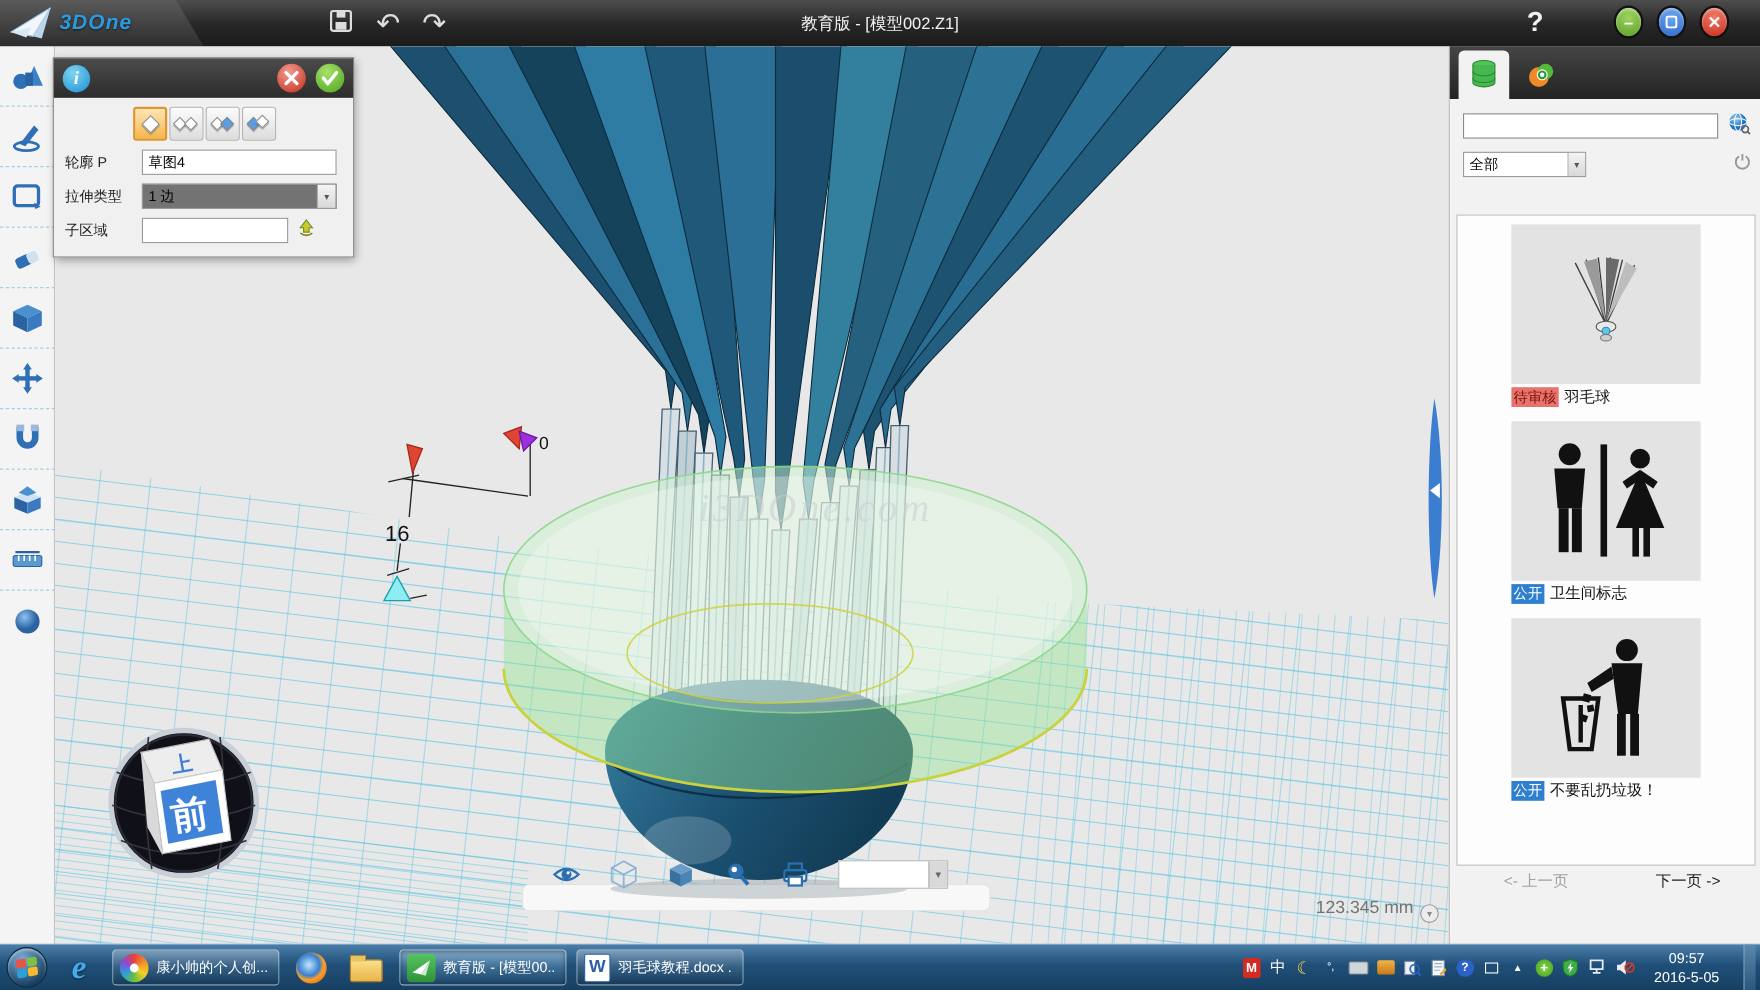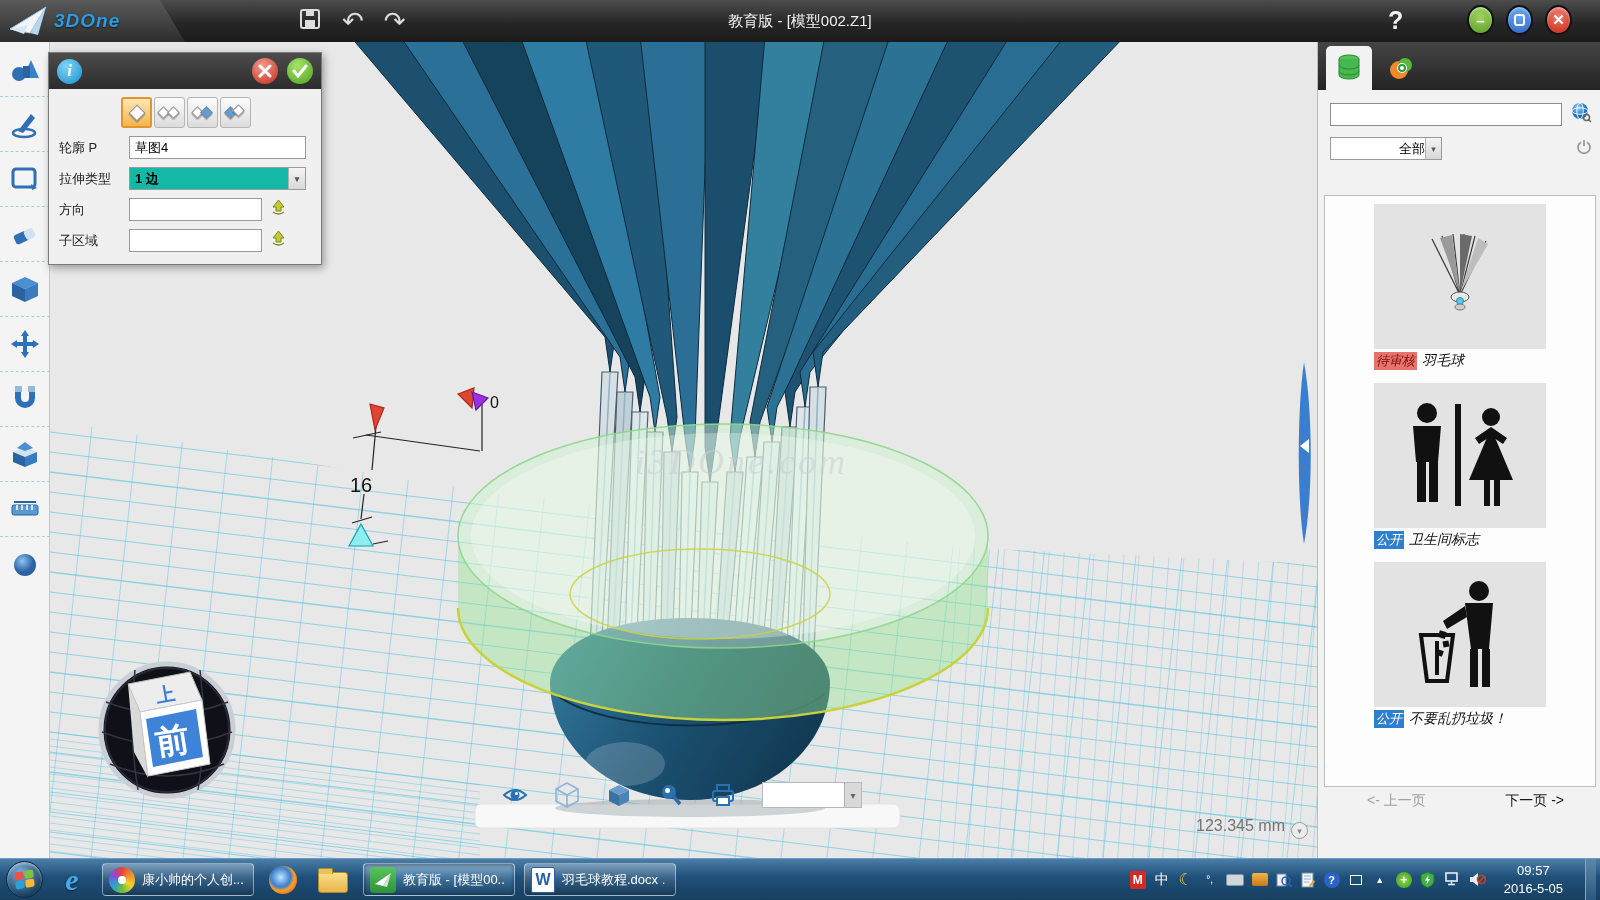--- a/index.html
+++ b/index.html
@@ -72,22 +72,22 @@
   .dia { position:absolute; width:12px; height:12px; background:#fff; border:1px solid #8a8a8a;
     transform:rotate(45deg); box-shadow:1px 1px 1px rgba(0,0,0,.3); }
   .dia.blue { background:#5a9de0; }
   .dia.small { width:9px; height:9px; }
   .dlg-row { display:flex; align-items:center; margin-top:8px; }
   .dlg-label { width:70px; font-size:13px; color:#222; }
   .dlg-input { height:23px; border:1px solid #9a9a9a; background:#fff; font-size:13px;
     padding:0 5px; font-family:"Liberation Sans",sans-serif; }
   .w-wide { width:177px; }
   .w-mid { width:133px; }
-  .dlg-select { width:177px; height:23px; border:1px solid #9a9a9a; background:#14b8a6;
-    display:flex; align-items:center;font-weight:bold; }
+  .dlg-select { width:177px; height:23px; border:1px solid #9a9a9a; background:#737373;
+    display:flex; align-items:center; }
   .dlg-select .sel-text { flex:1; font-size:13px; padding-left:5px; }
   .dlg-select .sel-arrow { width:17px; height:100%; background:linear-gradient(#f4f4f4,#d8d8d8);
     border-left:1px solid #b0b0b0; color:#555; font-size:9px;
     display:flex; align-items:center; justify-content:center; }
   .pick-icon { margin-left:8px; }
 
   
   #right-panel { position:absolute; left:1317px; top:42px; width:283px; height:816px;
     background:#f2f2f2; border-left:1px solid #bbb; z-index:30; }
   #rp-tabbar { height:48px; background:linear-gradient(#454545,#232323); display:flex;
@@ -95,30 +95,30 @@
   .rp-tab { width:46px; height:44px; display:flex; align-items:center; justify-content:center; }
   .rp-tab.active { background:#f2f2f2; border-radius:5px 5px 0 0; }
   #rp-subtabs { height:28px; background:#ececec; border-bottom:1px solid #b0b0b0;
     display:flex; align-items:flex-end; padding-left:10px; gap:6px; }
   .rp-subtab { font-size:14px; color:#222; padding:4px 10px 4px 10px; }
   .rp-subtab.active { background:#fff; border:1px solid #b0b0b0; border-bottom:1px solid #fff;
     border-radius:4px 4px 0 0; margin-bottom:-1px; }
   #rp-searchrow { display:flex; align-items:center; margin:11px 8px 0 12px; gap:8px; }
   #rp-search { flex:1; height:23px; border:1px solid #8a8a8a; background:#fff; padding:0 5px;
     font-size:13px; font-family:"Liberation Sans",sans-serif; }
-  #rp-filterrow { display:flex; align-items:center; margin:10px 8px 0 12px;text-align:right; }
+  #rp-filterrow { display:flex; align-items:center; margin:10px 8px 0 12px; }
   #rp-filter { width:112px; height:23px; border:1px solid #9a9a9a; background:#fff; display:flex; align-items:center; }
   #rp-filter .sel-text { flex:1; font-size:13px; padding-left:5px; }
   #rp-filter .sel-arrow { width:16px; height:100%; background:linear-gradient(#f4f4f4,#d8d8d8);
     border-left:1px solid #b0b0b0; color:#555; font-size:9px; display:flex; align-items:center; justify-content:center; }
   #rp-filterrow .spacer { flex:1; }
   #rp-list { position:absolute; left:6px; right:4px; top:153px; height:592px;
     background:#fdfdfd; border:1px solid #bdbdbd; overflow:hidden;
     display:flex; flex-direction:column; align-items:center; padding-top:8px; gap:13px; }
-  .rp-card { width:172px;font-style:italic; }
+  .rp-card { width:172px; }
   .rp-thumb { width:172px; height:145px; background:#e3e3e3; display:flex;
     align-items:center; justify-content:center; }
   .rp-cardlabel { display:flex; align-items:center; gap:5px; margin-top:3px; font-size:14px; color:#111; }
   .badge { font-size:13px; padding:0 2px; }
   .badge-pending { background:#e8736c; color:#7a120a; }
   .badge-public { background:#2f7fd0; color:#fff; }
   #rp-pager { position:absolute; left:0; right:0; top:748px; height:22px; display:flex;
     align-items:center; justify-content:space-between; padding:0 36px; font-size:14px; }
   #rp-prev { color:#a2a2a2;margin-left:13px; }
   #rp-next { color:#1a1a1a; }
@@ -607,30 +607,20 @@
       <input class="dlg-input w-wide" value="草图4" style="">
     </div>
     <div class="dlg-row">
       <span class="dlg-label">拉伸类型</span>
       <span class="dlg-select">
         <span class="sel-text">1 边</span>
         <span class="sel-arrow">▾</span>
       </span>
     </div>
     <div class="dlg-row">
-      <span class="dlg-label">方向</span>
-      <input class="dlg-input w-mid" value="" style="">
-      <span class="pick-icon">
-        <svg width="17" height="17" viewBox="0 0 17 17">
-            <polygon points="8.5,12 3,5 6,5 6,1 11,1 11,5 14,5" fill="#c8c832" stroke="#7a8a1a" transform="rotate(180 8.5 6.5)"></polygon>
-            <path d="M3,13 Q8.5,17 14,13" stroke="#7a8a1a" fill="none" stroke-width="1.5"></path>
-          </svg>
-      </span>
-    </div>
-    <div class="dlg-row">
       <span class="dlg-label">子区域</span>
       <input class="dlg-input w-mid" value="" style="">
       <span class="pick-icon">
         <svg width="17" height="17" viewBox="0 0 17 17">
             <polygon points="8.5,12 3,5 6,5 6,1 11,1 11,5 14,5" fill="#c8c832" stroke="#7a8a1a" transform="rotate(180 8.5 6.5)"></polygon>
             <path d="M3,13 Q8.5,17 14,13" stroke="#7a8a1a" fill="none" stroke-width="1.5"></path>
           </svg>
       </span>
     </div>
   </div>

